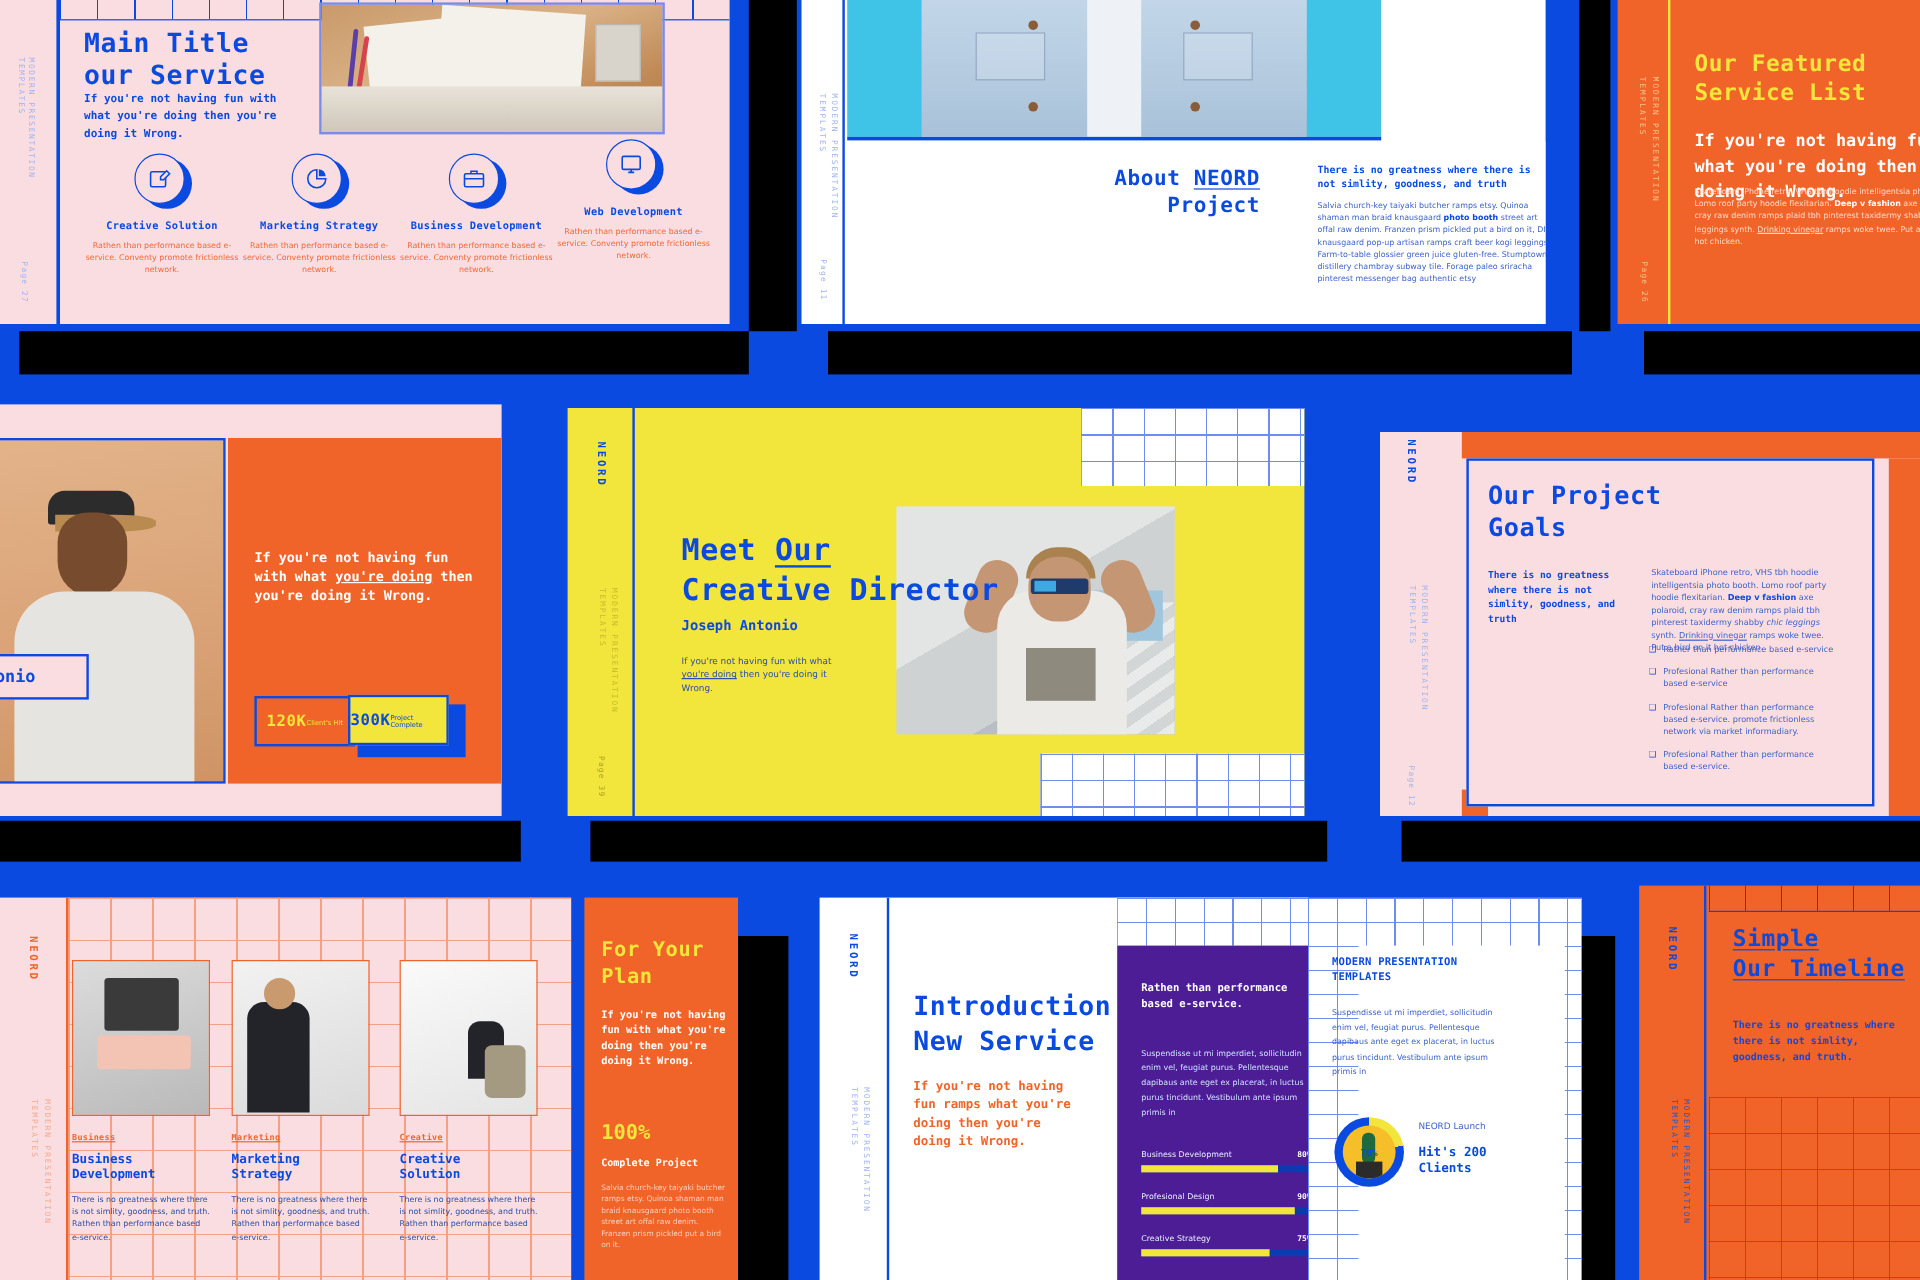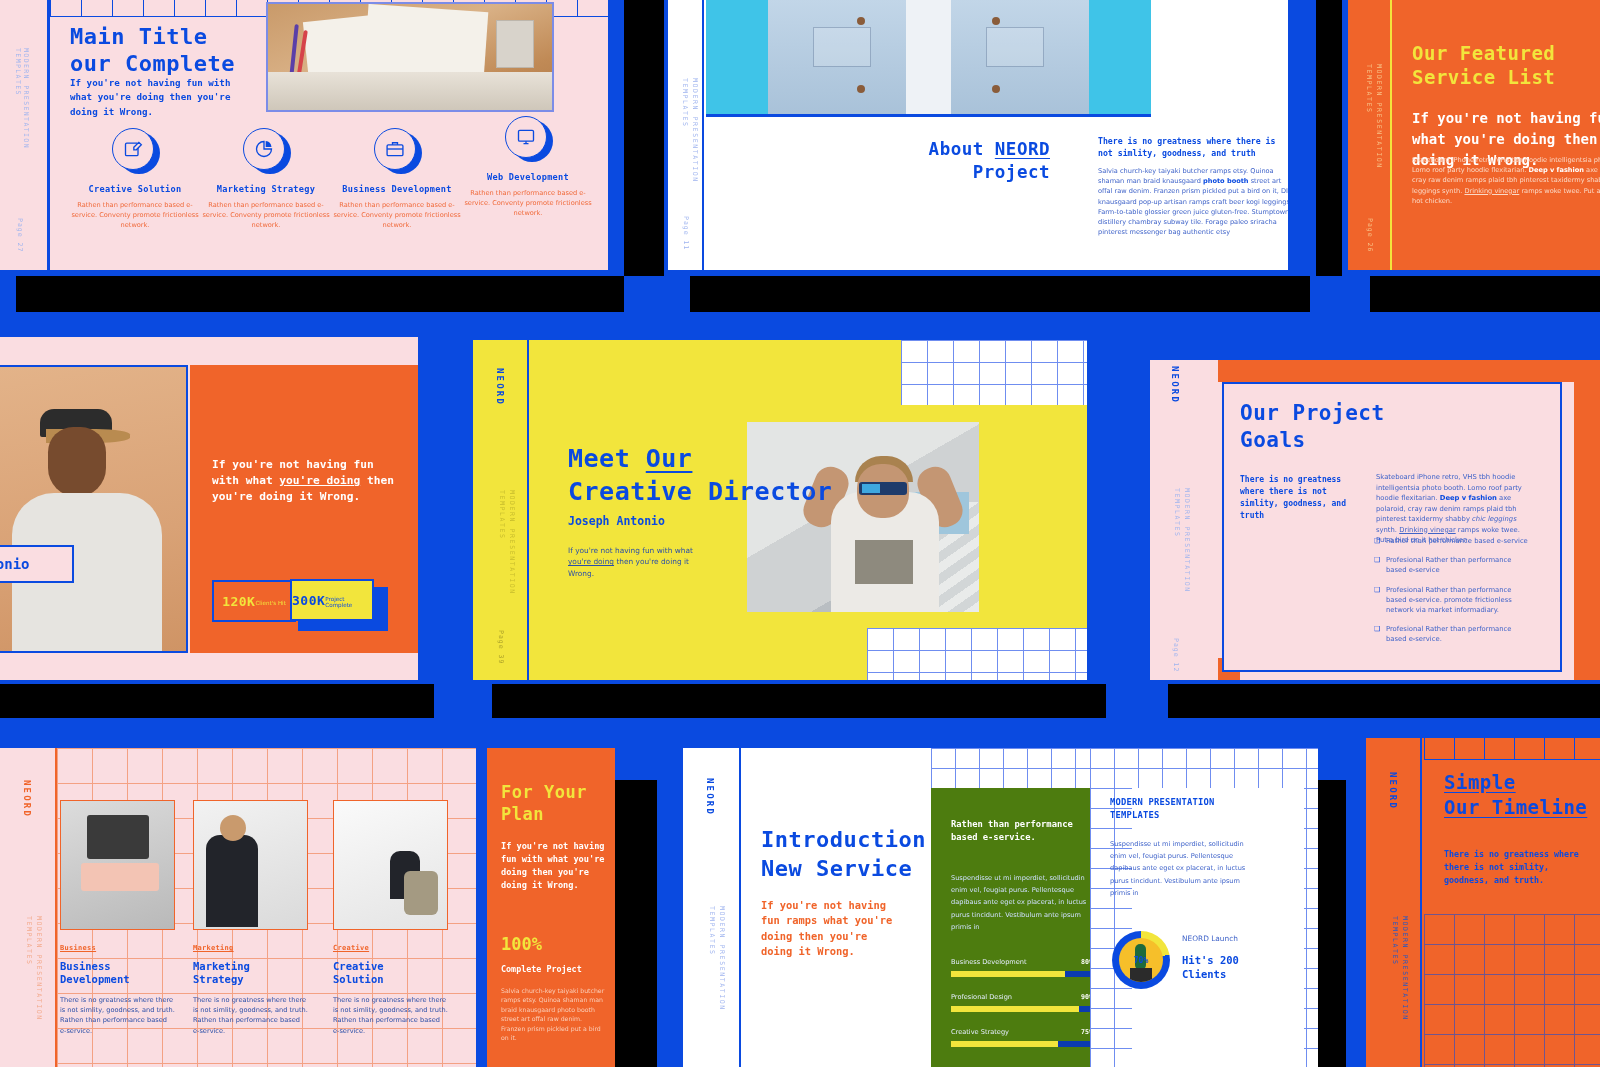--- a/index.html
+++ b/index.html
@@ -237,21 +237,21 @@
   #s9 { left: 683px; top: 748px; width: 407px; height: 319px; background: #fff; }
   #s9 .rail { position: absolute; left: 0; top: 0; width: 58px; height: 319px; border-right: 2.5px solid #0a4ae0; }
   #s9 h1 { position: absolute; left: 78px; top: 78px; font-size: 22px; line-height: 1.3; color: #0a4ae0; }
   #s9 .lead { position: absolute; left: 78px; top: 150px; width: 160px; font-size: 10.4px; line-height: 1.48; color: #f0642a; font-weight: bold; }
   #s9 .gridtop {
     position: absolute; left: 248px; top: 0; right: -20px; height: 40px; background: #fff;
     background-image:
       repeating-linear-gradient(to right, #6f8df0 0 1px, transparent 1px 24px),
       repeating-linear-gradient(to bottom, #6f8df0 0 1px, transparent 1px 20px);
   }
-  #s9 .blue { position: absolute; left: 248px; top: 40px; right: -20px; bottom: 0; background: #4d7c0f; }
+  #s9 .blue { position: absolute; left: 248px; top: 40px; right: -20px; bottom: 0; background: #4c1d95; }
   #s9 .blue h3 { position: absolute; left: 20px; top: 30px; width: 140px; font-size: 8.8px; line-height: 1.45; color: #fff; font-weight: bold; }
   #s9 .blue .para { position: absolute; left: 20px; top: 84px; width: 142px; font-size: 6.6px; line-height: 1.85; color: #cfe0ff; font-family:"DejaVu Sans",sans-serif;}
   #s9 .bars { position: absolute; left: 20px; top: 170px; width: 142px; }
   #s9 .barrow { margin-bottom: 16px; }
   #s9 .barrow .lbl { display: flex; justify-content: space-between; align-items: baseline; }
   #s9 .barrow .lbl span:first-child { font-size: 6.6px; color: #e6eeff; font-family:"DejaVu Sans",sans-serif;}
   #s9 .barrow .lbl span:last-child { font-size: 6.6px; color: #fff; font-weight: bold; }
   #s9 .barrow .track { margin-top: 5px; height: 6px; background: #0b3bb0; }
   #s9 .barrow .fill { height: 6px; background: #f2e53c; }
 
@@ -319,21 +319,21 @@
   <div class="slide" id="s1">
     <div class="barline"></div>
     <div class="grid-top"></div>
 
     <div class="vbrand" style="left:14px; top:48px; color:#9fb4ef; font-weight:normal; letter-spacing:1.4px; font-size:6.5px; white-space:pre-line;">MODERN PRESENTATION
 TEMPLATES</div>
     <div class="vpage" style="left:16px; top:218px; color:#9fb4ef;">Page 27</div>
 
     <h1 class="mono-title">
       <span>Main Title</span><br>
-      <span>our Complete</span>
+      <span>our Service</span>
     </h1>
     <div class="lead" style="width:180px;">If you're not having fun with what you're doing then you're doing it Wrong.</div>
 
     <div class="photo">
       <div class="p1 paper"></div>
       <div class="p2 paper"></div>
       <div class="cup"></div>
       <div class="pen" style="left:24px; top:20px; height:54px; background:#5b3fa8; transform:rotate(6deg);"></div>
       <div class="pen" style="left:32px; top:26px; height:50px; background:#d6434a; transform:rotate(9deg);"></div>
       <div class="desk"></div>

